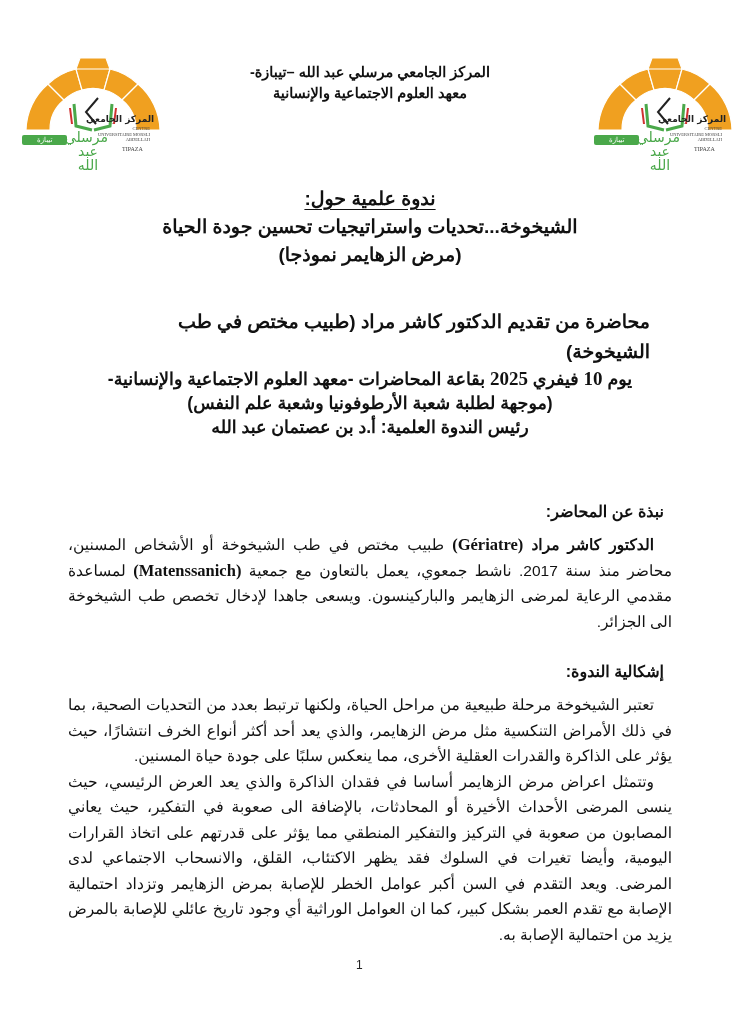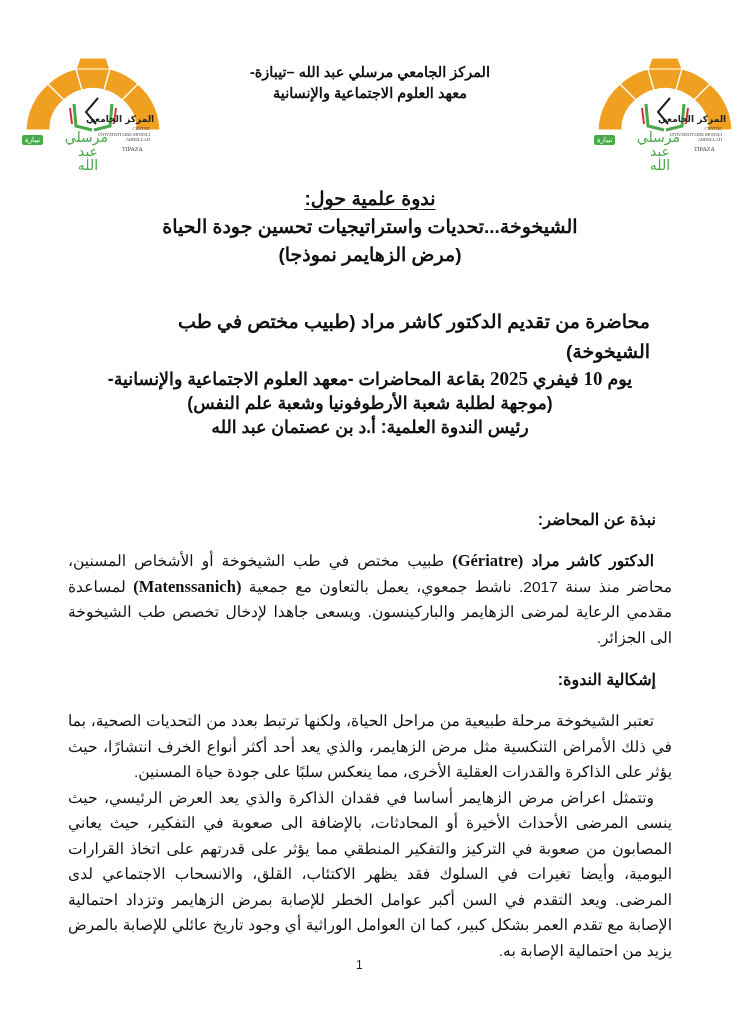--- a/index.html
+++ b/index.html
@@ -7,33 +7,33 @@
   .page { position: absolute; inset: 0; }
 
   .logo { position: absolute; top: 52px; width: 150px; height: 110px; }
   .logo-left { left: 18px; }
   .logo-right { left: 590px; }
   .logo svg { width: 150px; height: 110px; display: block; }
   .logo-ar { position: absolute; left: 68px; top: 62px; font-family: "DejaVu Sans", sans-serif; font-weight: bold; font-size: 9px; direction: rtl; white-space: nowrap; color: #222; }
   .logo-fr { position: absolute; left: 80px; top: 74px; width: 52px; font-family: "Liberation Serif", serif; font-size: 4.5px; line-height: 5.5px; text-align: right; color: #444; text-transform: uppercase; }
   .logo-tipaza { position: absolute; left: 104px; top: 94px; font-family: "Liberation Serif", serif; font-size: 6px; color: #444; }
   .logo-mersli { position: absolute; left: 50px; top: 78px; font-family: "DejaVu Sans", sans-serif; font-size: 14px; color: #4aa84a; direction: rtl; line-height: 14px; width: 40px; text-align: center; }
-  .logo-badge { position: absolute; left: 4px; top: 83px; background: #4aa84a; color: #fff; font-family: "DejaVu Sans", sans-serif; font-size: 7px; padding: 1px 3px; border-radius: 2px; direction: rtl; }
+  .logo-badge { position: absolute; left: 4px; top: 83px; background: #4aa84a; color: #fff; font-family: "DejaVu Sans", sans-serif; font-size: 7px; padding: 1px 15px; border-radius: 2px; direction: rtl; }
 
   .header-block { position: absolute; left: 210px; top: 62px; width: 320px; text-align: center; direction: rtl; font-family: "Liberation Sans", sans-serif; font-weight: bold; font-size: 14.5px; line-height: 21px; }
 
   .title-block { position: absolute; left: 110px; top: 185px; width: 520px; text-align: center; direction: rtl; font-family: "Liberation Sans", sans-serif; font-weight: bold; font-size: 19px; line-height: 28px; }
   .title-block .u { text-decoration: underline; text-underline-offset: 4px; }
 
   .info-block { position: absolute; left: 90px; top: 307px; width: 560px; text-align: center; direction: rtl; font-family: "Liberation Sans", sans-serif; font-weight: bold; font-size: 17.5px; line-height: 24px; }
   .info-block .first { font-size: 19px; line-height: 30px; text-align: right; }
   .info-block .num { font-family: "Liberation Serif", serif; font-size: 19px; text-align: center; }
 
   .section { position: absolute; left: 68px; width: 604px; direction: rtl; text-align: justify; font-family: "Liberation Sans", sans-serif; font-size: 15.5px; line-height: 25.5px; }
-  .section h2 { margin: 16px; font-size: 16px; font-weight: bold; line-height: 24px; }
+  .section h2 { margin: 8px; font-size: 16px; font-weight: bold; line-height: 24px; }
   .section p { margin: 0; text-indent: 18px; text-align-last: right; }
   .section .b { font-weight: bold; }
   .section .lat { font-family: "Liberation Serif", serif; font-weight: bold; font-size: 16.5px; }
   .sec-about { top: 492px; }
   .sec-problem { top: 652px; }
 
   .page-num { position: absolute; left: 356px; top: 958px; font-family: "Liberation Sans", sans-serif; font-size: 12px; color: #222; }
 </style>
 </head>
 <body>

